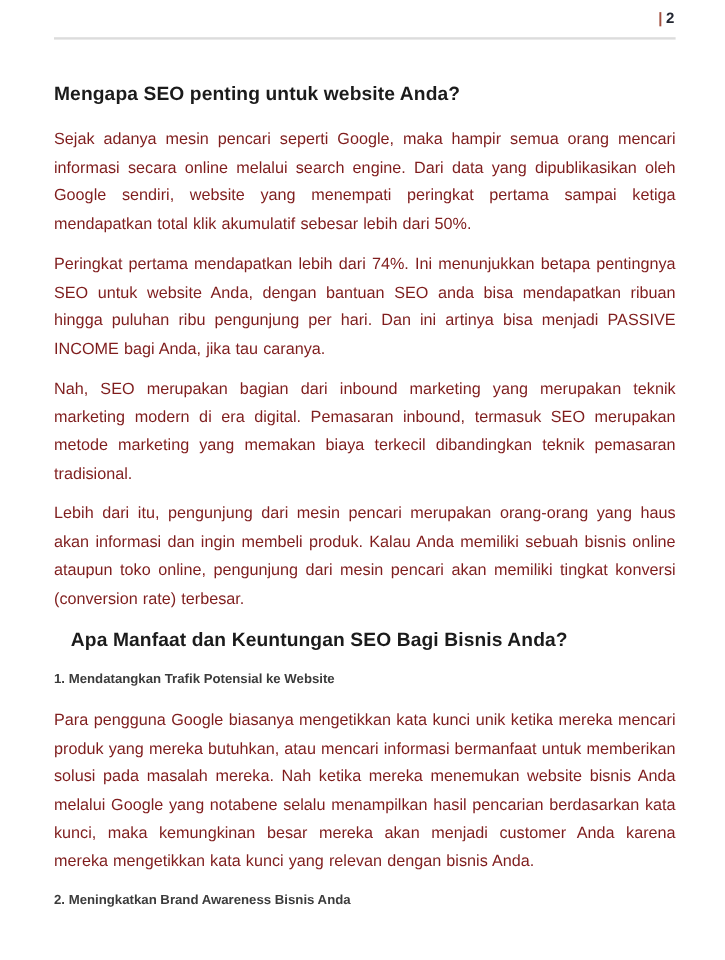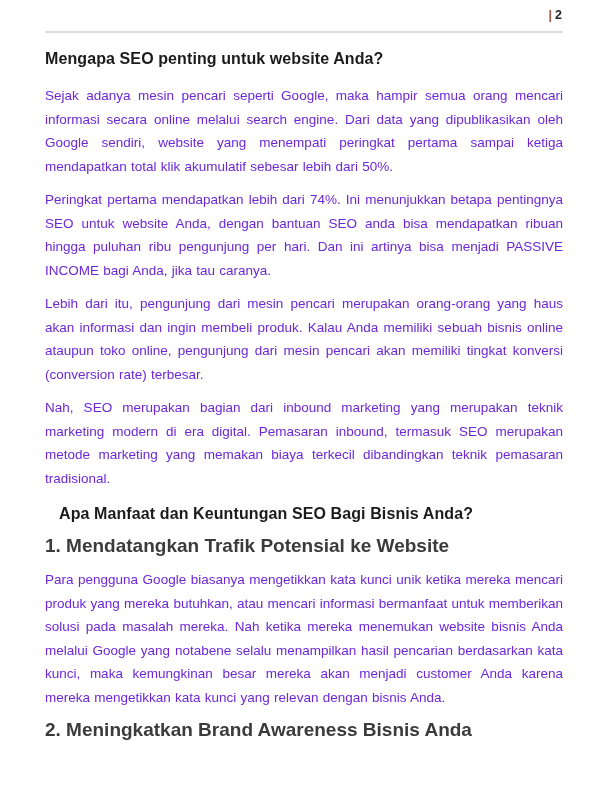--- a/index.html
+++ b/index.html
@@ -38,37 +38,37 @@
   }
   .rule {
     height: 2px;
     background: #dcdcdc;
     margin-top: 8px;
   }
   h1.doc-heading {
     font-size: 16px;
     font-weight: bold;
     color: #1b1b1b;
-    margin: 16px 0 15px 0;
+    margin: 36px 0 15px 0;
     line-height: 20px;
     letter-spacing: 0.1px;
   }
   h1.doc-heading.second {
     margin: 14px 0 13px 14px;
   }
   p.doc-para {
     font-size: 13.5px;
     line-height: 23.5px;
-    color: #6d28d9;
+    color: #7f1d1d;
     text-align: justify;
     margin: 0 0 10px 0;
     word-spacing: 0.5px;
   }
   h2.doc-subheading {
-    font-size: 19px;
+    font-size: 11px;
     font-weight: bold;
     color: #3b3b3b;
     margin: 0 0 13px 0;
     line-height: 18px;
   }
   h2.doc-subheading.second {
     margin-top: 12px;
   }
 </style>
 </head>
@@ -81,23 +81,23 @@
   </div>
 
   <div class="rule"></div>
 
   <h1 class="doc-heading">Mengapa SEO penting untuk website Anda?</h1>
 
   <p class="doc-para">Sejak adanya mesin pencari seperti Google, maka hampir semua orang mencari informasi secara online melalui search engine. Dari data yang dipublikasikan oleh Google sendiri, website yang menempati peringkat pertama sampai ketiga mendapatkan total klik akumulatif sebesar lebih dari 50%.</p>
 
   <p class="doc-para">Peringkat pertama mendapatkan lebih dari 74%. Ini menunjukkan betapa pentingnya SEO untuk website Anda, dengan bantuan SEO anda bisa mendapatkan ribuan hingga puluhan ribu pengunjung per hari. Dan ini artinya bisa menjadi PASSIVE INCOME bagi Anda, jika tau caranya.</p>
 
+  <p class="doc-para">Nah, SEO merupakan bagian dari inbound marketing yang merupakan teknik marketing modern di era digital. Pemasaran inbound, termasuk SEO merupakan metode marketing yang memakan biaya terkecil dibandingkan teknik pemasaran tradisional.</p>
+
   <p class="doc-para">Lebih dari itu, pengunjung dari mesin pencari merupakan orang-orang yang haus akan informasi dan ingin membeli produk. Kalau Anda memiliki sebuah bisnis online ataupun toko online, pengunjung dari mesin pencari akan memiliki tingkat konversi (conversion rate) terbesar.</p>
-
-  <p class="doc-para">Nah, SEO merupakan bagian dari inbound marketing yang merupakan teknik marketing modern di era digital. Pemasaran inbound, termasuk SEO merupakan metode marketing yang memakan biaya terkecil dibandingkan teknik pemasaran tradisional.</p>
 
   <h1 class="doc-heading second">Apa Manfaat dan Keuntungan SEO Bagi Bisnis Anda?</h1>
 
   <h2 class="doc-subheading">1. Mendatangkan Trafik Potensial ke Website</h2>
 
   <p class="doc-para">Para pengguna Google biasanya mengetikkan kata kunci unik ketika mereka mencari produk yang mereka butuhkan, atau mencari informasi bermanfaat untuk memberikan solusi pada masalah mereka. Nah ketika mereka menemukan website bisnis Anda melalui Google yang notabene selalu menampilkan hasil pencarian berdasarkan kata kunci, maka kemungkinan besar mereka akan menjadi customer Anda karena mereka mengetikkan kata kunci yang relevan dengan bisnis Anda.</p>
 
   <h2 class="doc-subheading second">2. Meningkatkan Brand Awareness Bisnis Anda</h2>
 
 </div>

